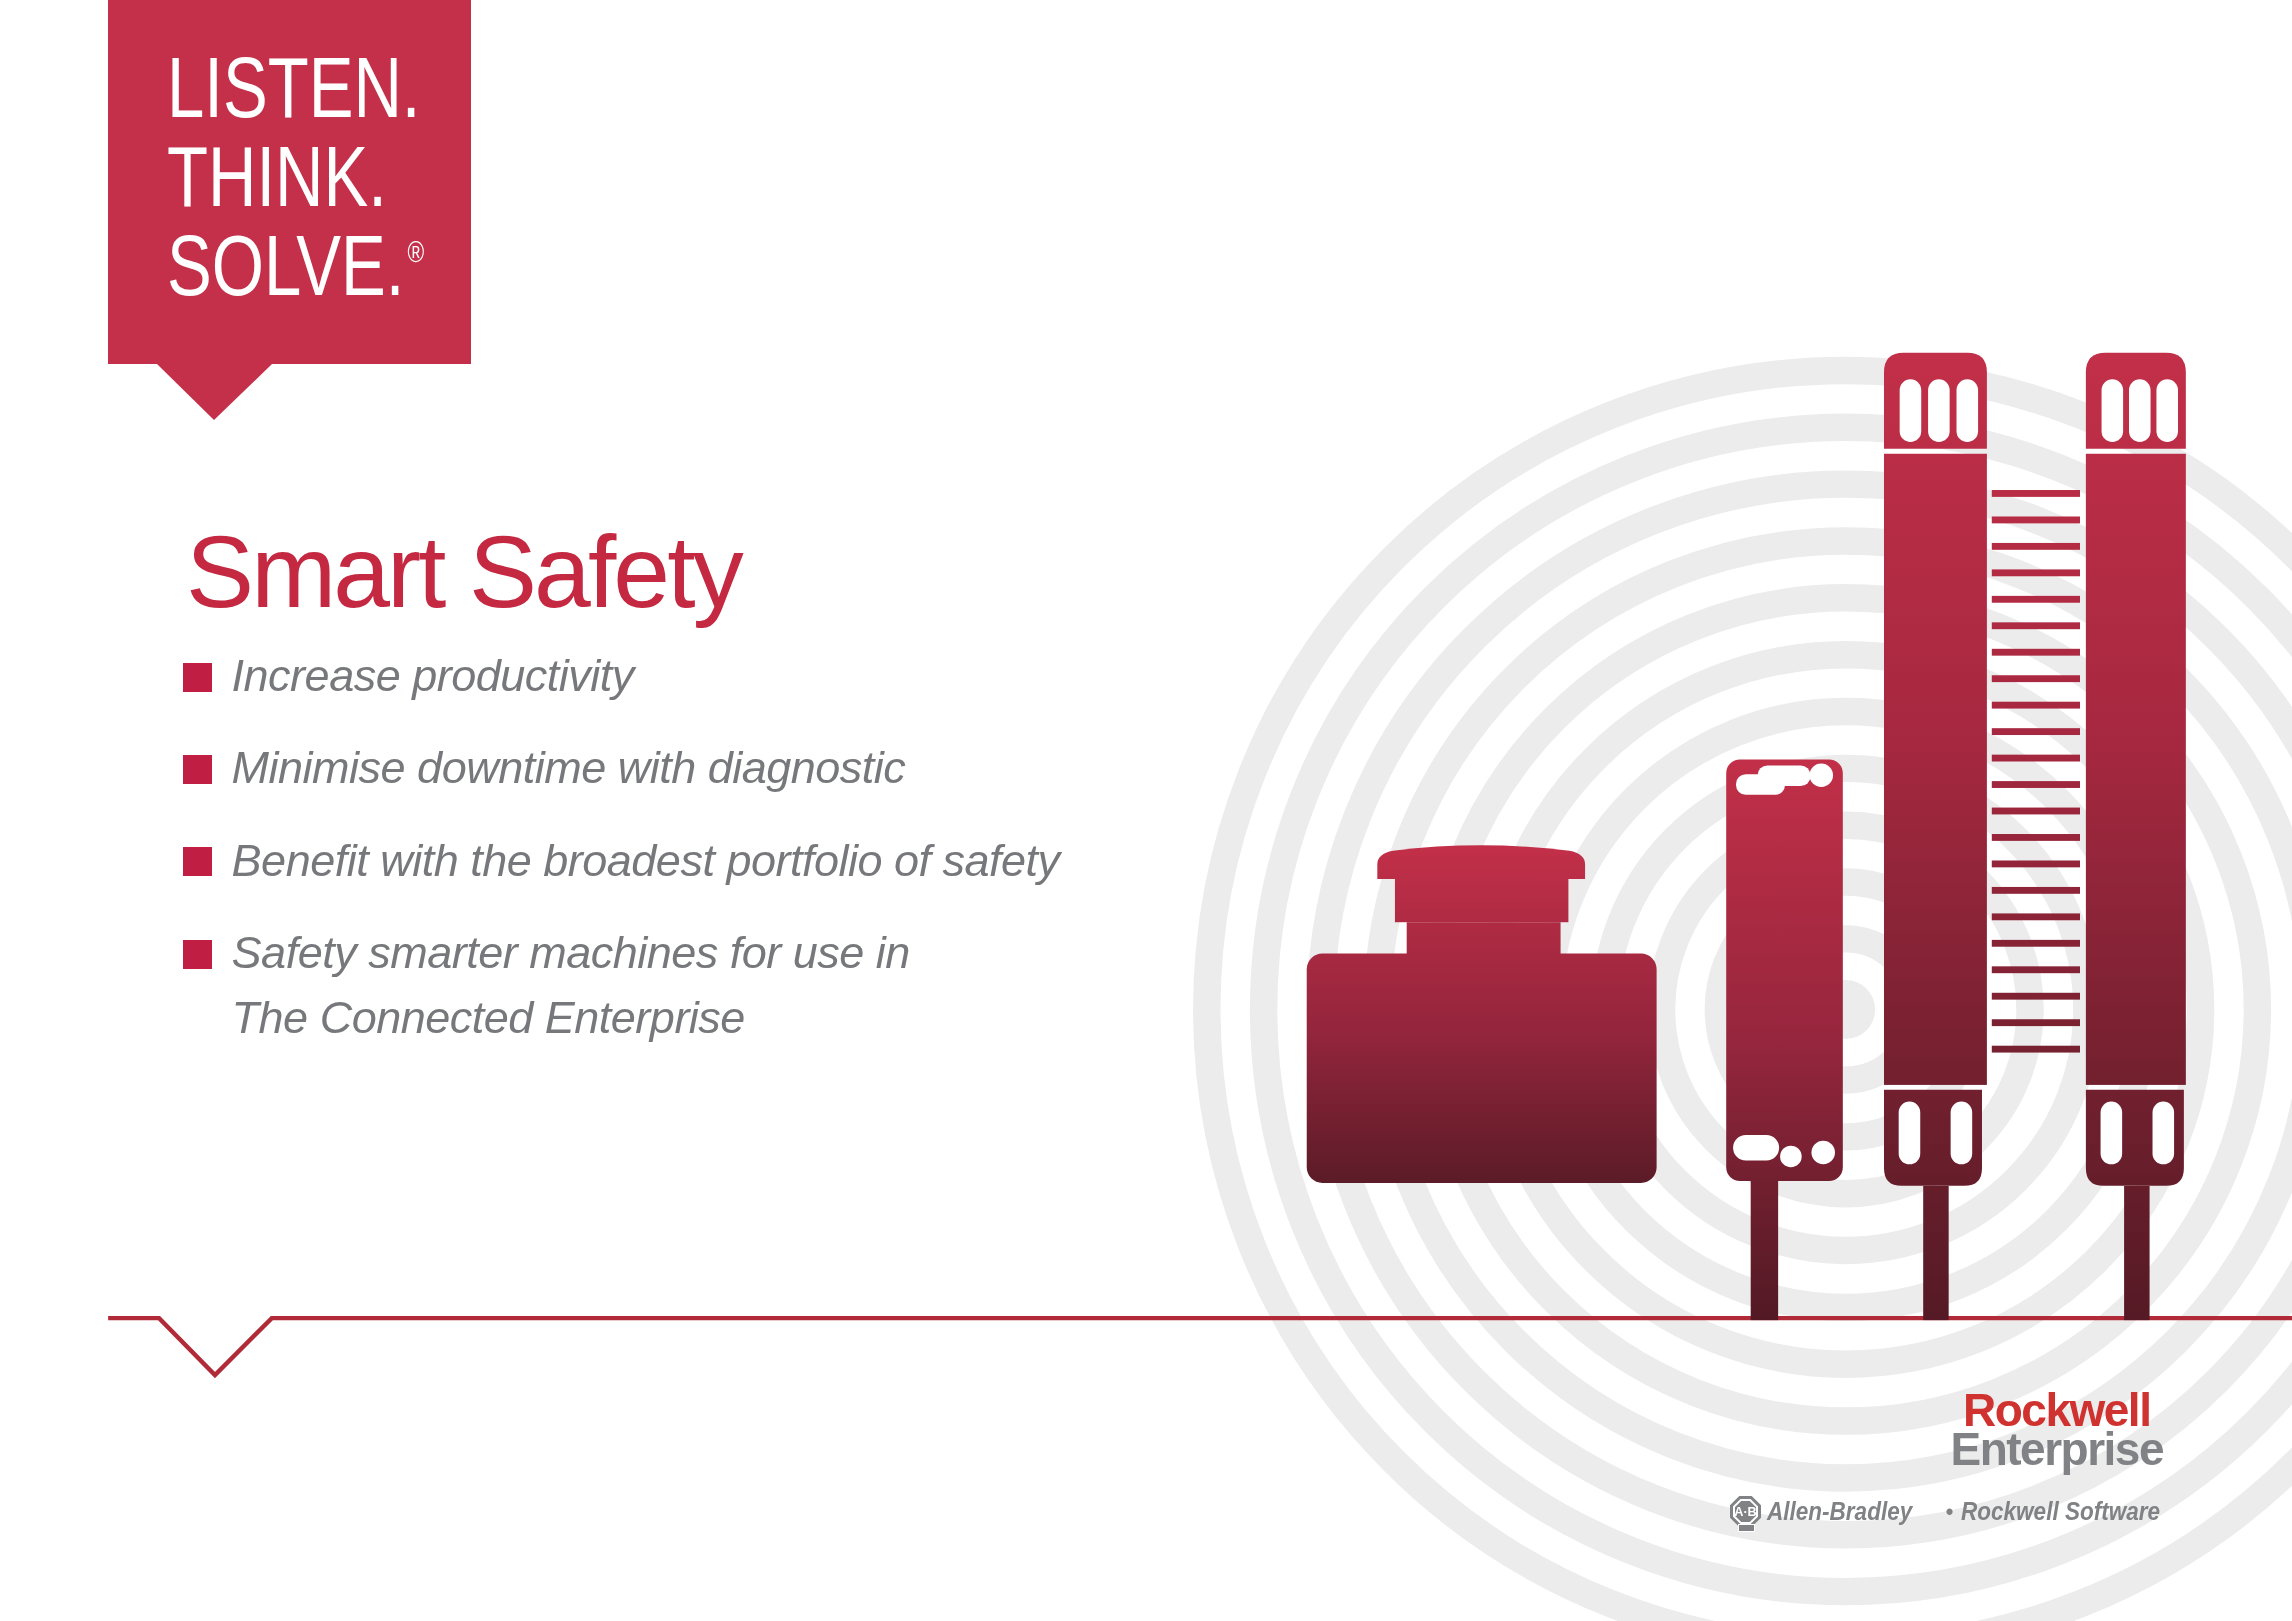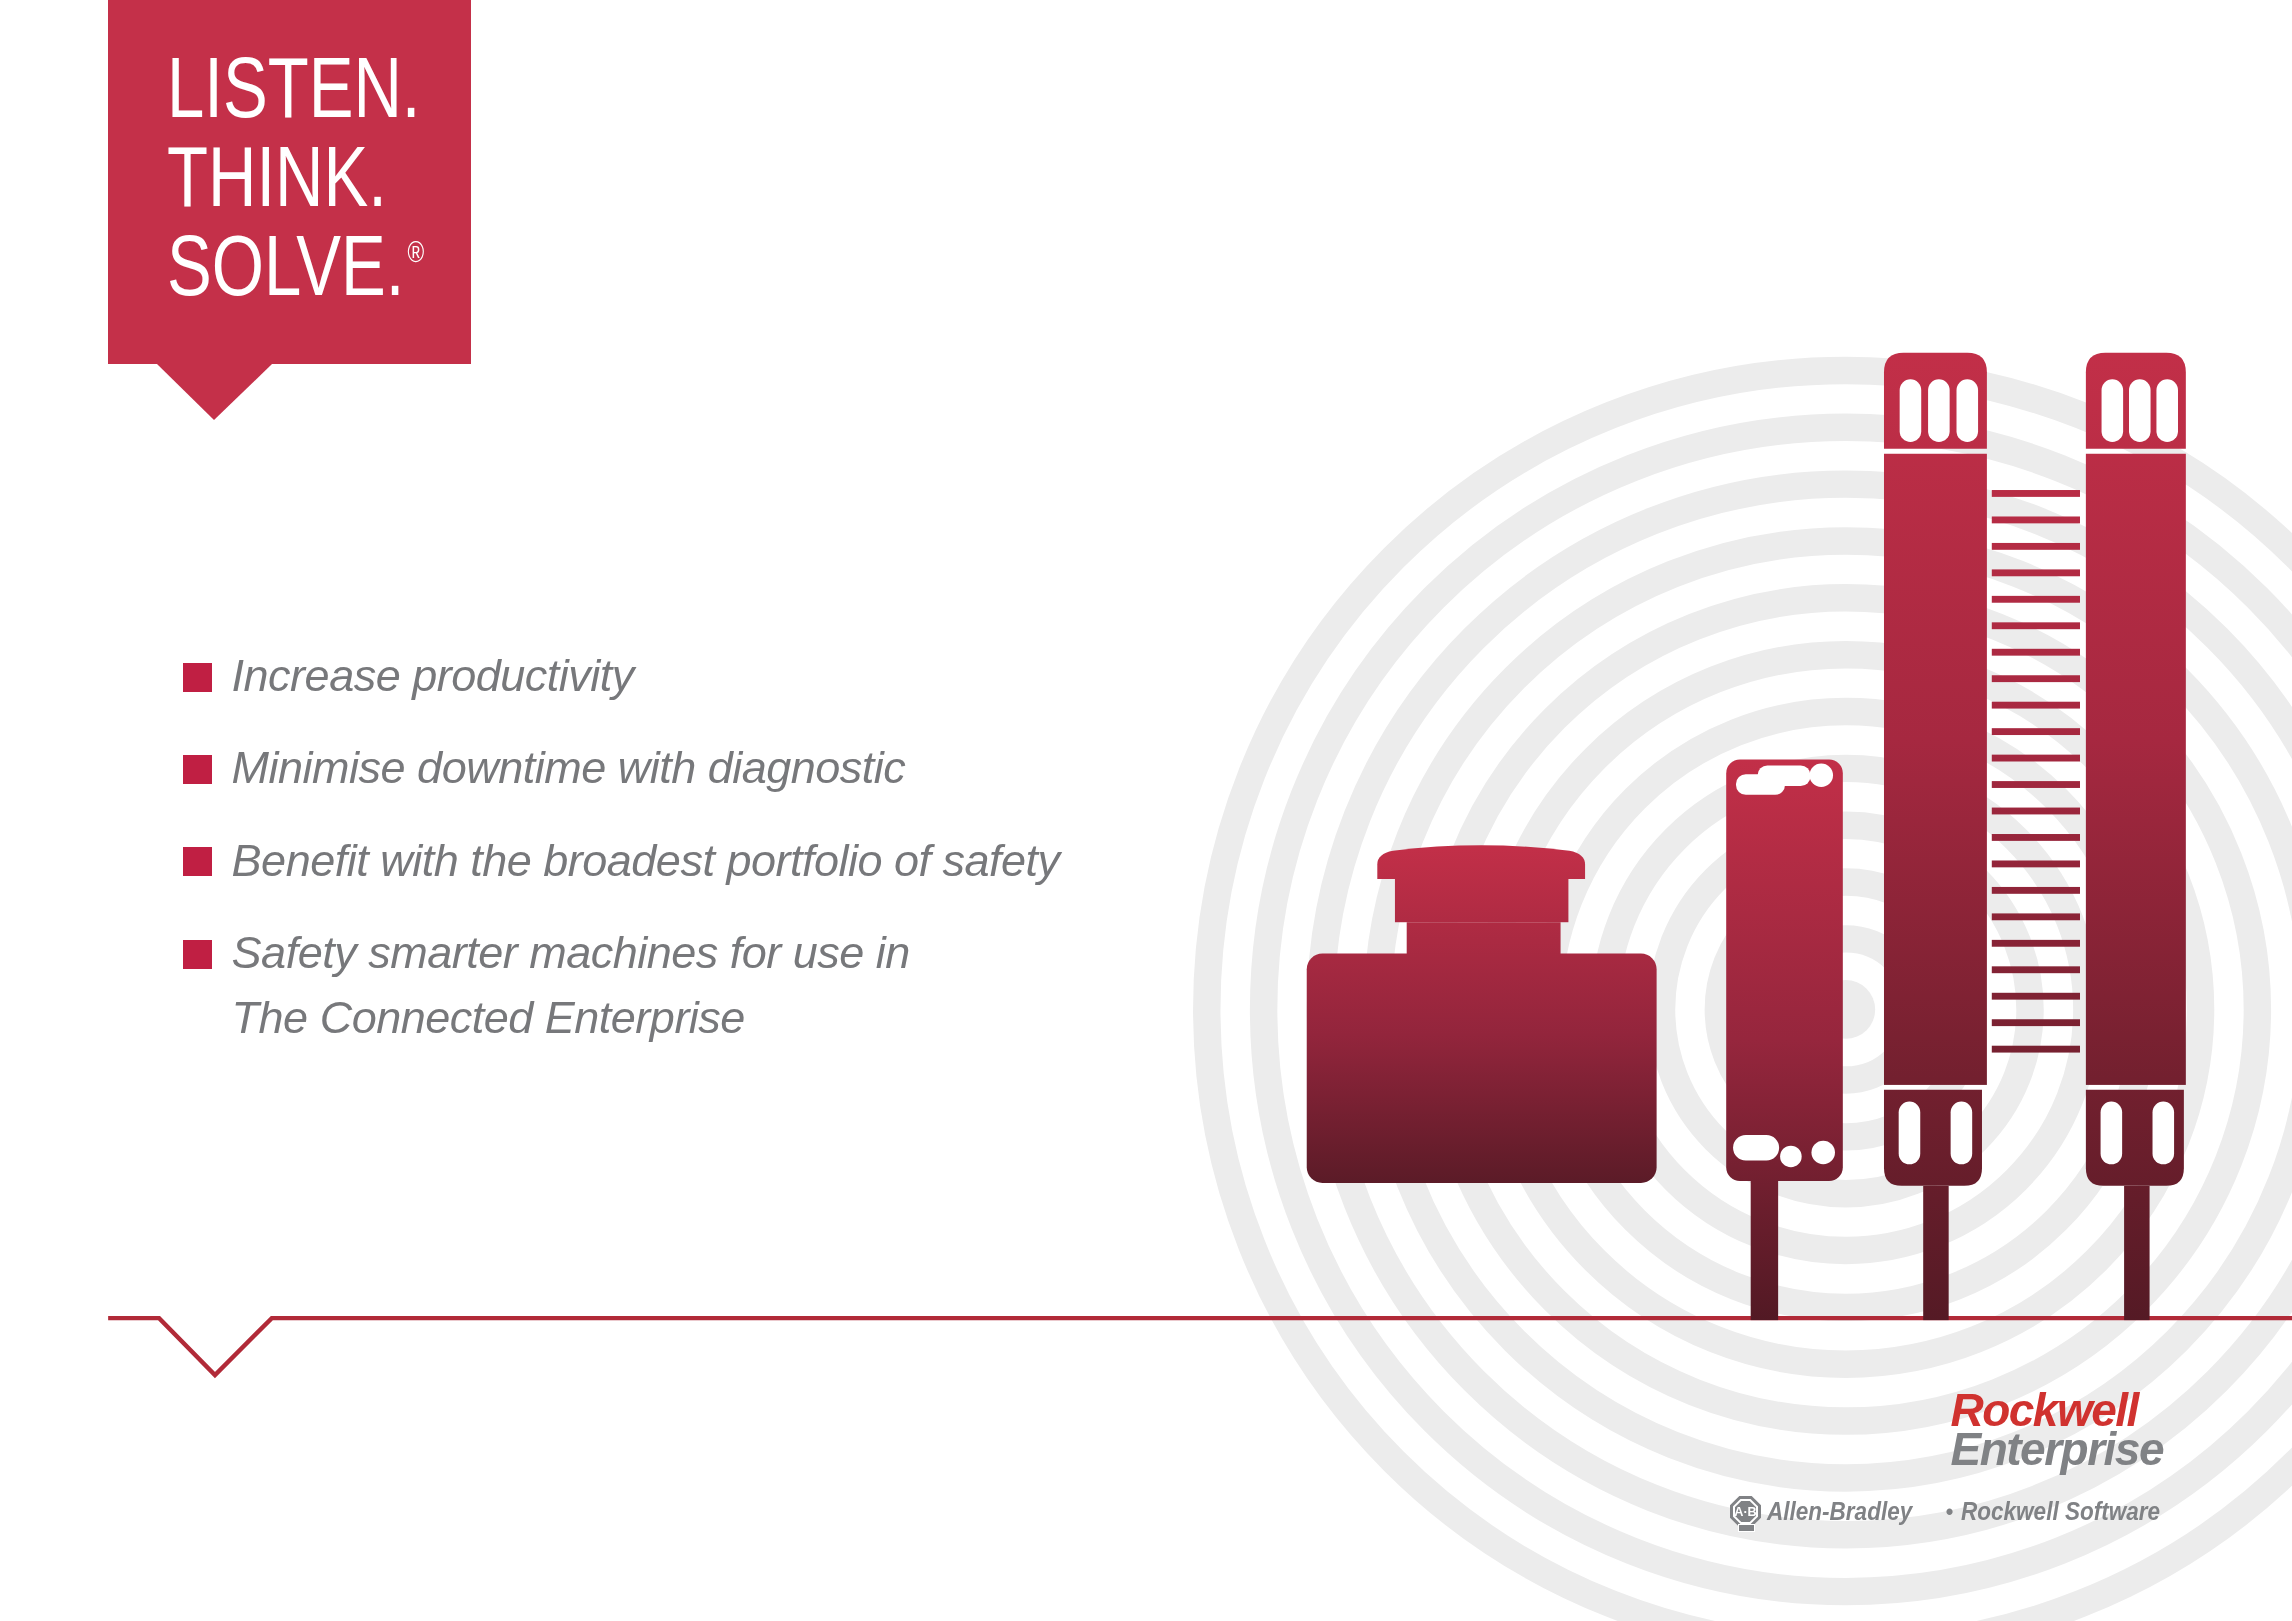--- a/index.html
+++ b/index.html
@@ -20,22 +20,22 @@
   .title{position:absolute;left:186px;top:514px;color:var(--title-red);font-size:102px;
          letter-spacing:-2.9px;font-weight:300;white-space:nowrap;}
   .bullets{position:absolute;left:183px;top:643px;width:1137px;font-style:italic;}
   .bullet{display:flex;margin-bottom:27.4px;}
   .bullet-square{width:29px;height:29px;background:var(--bullet-red);margin:19.6px 19.6px 0 0;flex:none;}
   .bullet-text{font-size:45px;line-height:65px;color:var(--text-gray);letter-spacing:-0.5px;font-weight:300;}
   .bullet-text span{display:block;}
   .bullet-text span:empty{display:none;}
 
   
-  .brand{position:absolute;right:169px;top:1391px;text-align:left;font-weight:700;
-         font-size:46px;line-height:39px;letter-spacing:-1.5px;color:var(--logo-gray);white-space:nowrap;font-style:italic;}
+  .brand{position:absolute;right:169px;top:1391px;text-align:center;font-weight:700;
+         font-size:46px;line-height:39px;letter-spacing:-1.5px;color:var(--logo-gray);white-space:nowrap;}
   .brand-line1{color:var(--logo-red);}
   .sub-brand{position:absolute;left:1730px;top:1496px;display:flex;align-items:center;gap:6px;
              color:var(--logo-gray);white-space:nowrap;}
   .ab-badge{position:relative;width:31px;height:31px;flex:none;}
   .oct{position:absolute;inset:0;background:var(--logo-gray);
        clip-path:polygon(30% 0,70% 0,100% 30%,100% 70%,70% 100%,30% 100%,0 70%,0 30%);}
   .oct.white{inset:2.9px;background:#fff;}
   .oct.inner{inset:4.9px;background:var(--logo-gray);display:flex;align-items:center;justify-content:center;
              color:#fff;font-size:12.7px;font-weight:700;}
   .ab-tag{position:absolute;left:7.8px;bottom:-4.9px;width:15.7px;height:5.9px;background:var(--logo-gray);
@@ -162,20 +162,21 @@
   </svg>
 
   <div class="badge"></div>
   <div class="badge-pointer"></div>
   <div class="badge-text">
     <div>LISTEN.</div>
     <div>THINK.</div>
     <div><span>SOLVE.</span><span class="reg">®</span></div>
   </div>
 
+  <div class="title">Smart Safety</div>
 
   <div class="bullets">
     <div class="bullet">
       <span class="bullet-square"></span>
       <div class="bullet-text">
         <span>Increase productivity</span>
 
       </div>
     </div>
     <div class="bullet">

